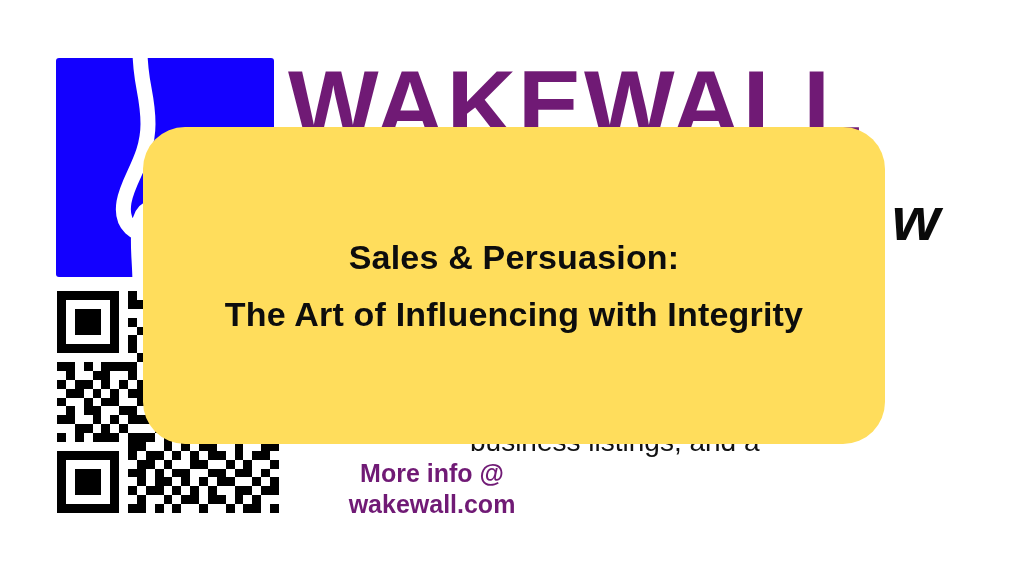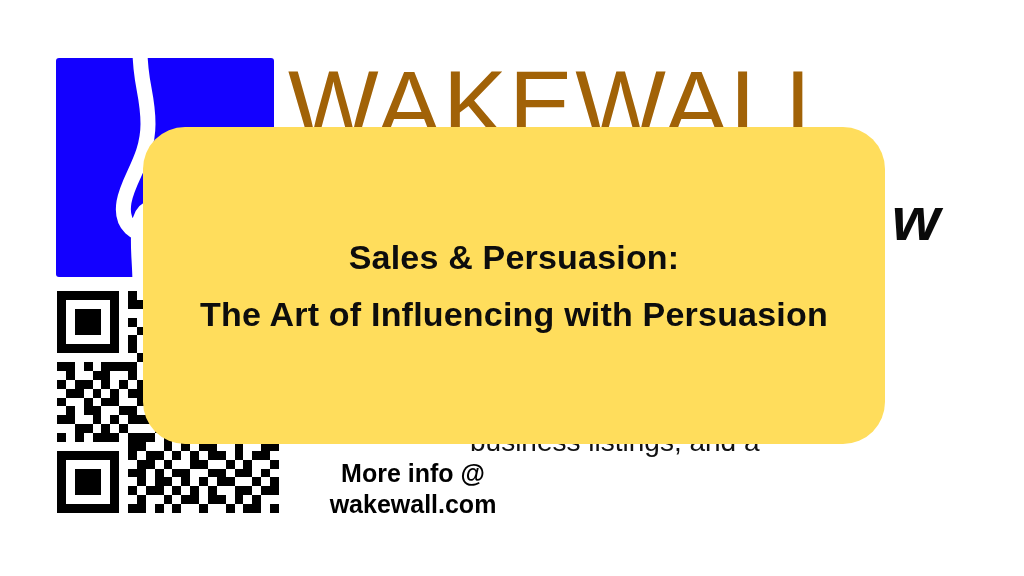--- a/index.html
+++ b/index.html
@@ -46,24 +46,24 @@
     pointer-events: none;
   }
   #logo-swoosh svg { display: block; }
 
   
   #wordmark {
     position: absolute;
     left: 288px;
     top: 56px;
     font-size: 96px;
-    font-weight: 400;
+    font-weight: 700;
     letter-spacing: 2px;
     line-height: 1.02;
-    color: #a16207;
+    color: #701a75;
     white-space: nowrap;
   }
 
   
   #tagline {
     position: absolute;
     left: 300px;
     top: 186px;
     width: 640px;
     font-size: 62px;
@@ -95,25 +95,25 @@
     top: 288px;
     width: 222px;
     height: 228px;
     image-rendering: pixelated;
   }
   #qr-code svg { display: block; width: 100%; height: 100%; }
 
   
   #more-info {
     position: absolute;
-    left: 293px;
+    left: 312px;
     top: 458px;
     width: 240px;
     text-align: center;
-    color: #000000;
+    color: #701a75;
     line-height: 1.22;
   }
   #more-info-label {
     font-size: 25px;
     font-weight: 700;
     display: block;
   }
   #more-info-url {
     font-size: 25px;
     font-weight: 700;
@@ -516,16 +516,16 @@
 
     <div id="more-info">
       <span id="more-info-label">More info @</span>
       <span id="more-info-url">wakewall.com</span>
     </div>
 
   </div>
 
   <div id="title-card">
     <div id="card-title-line1">Sales &amp; Persuasion:</div>
-    <div id="card-title-line2">The Art of Influencing with Persuasion</div>
+    <div id="card-title-line2">The Art of Influencing with Integrity</div>
   </div>
 
 </div>
 
 </body></html>

